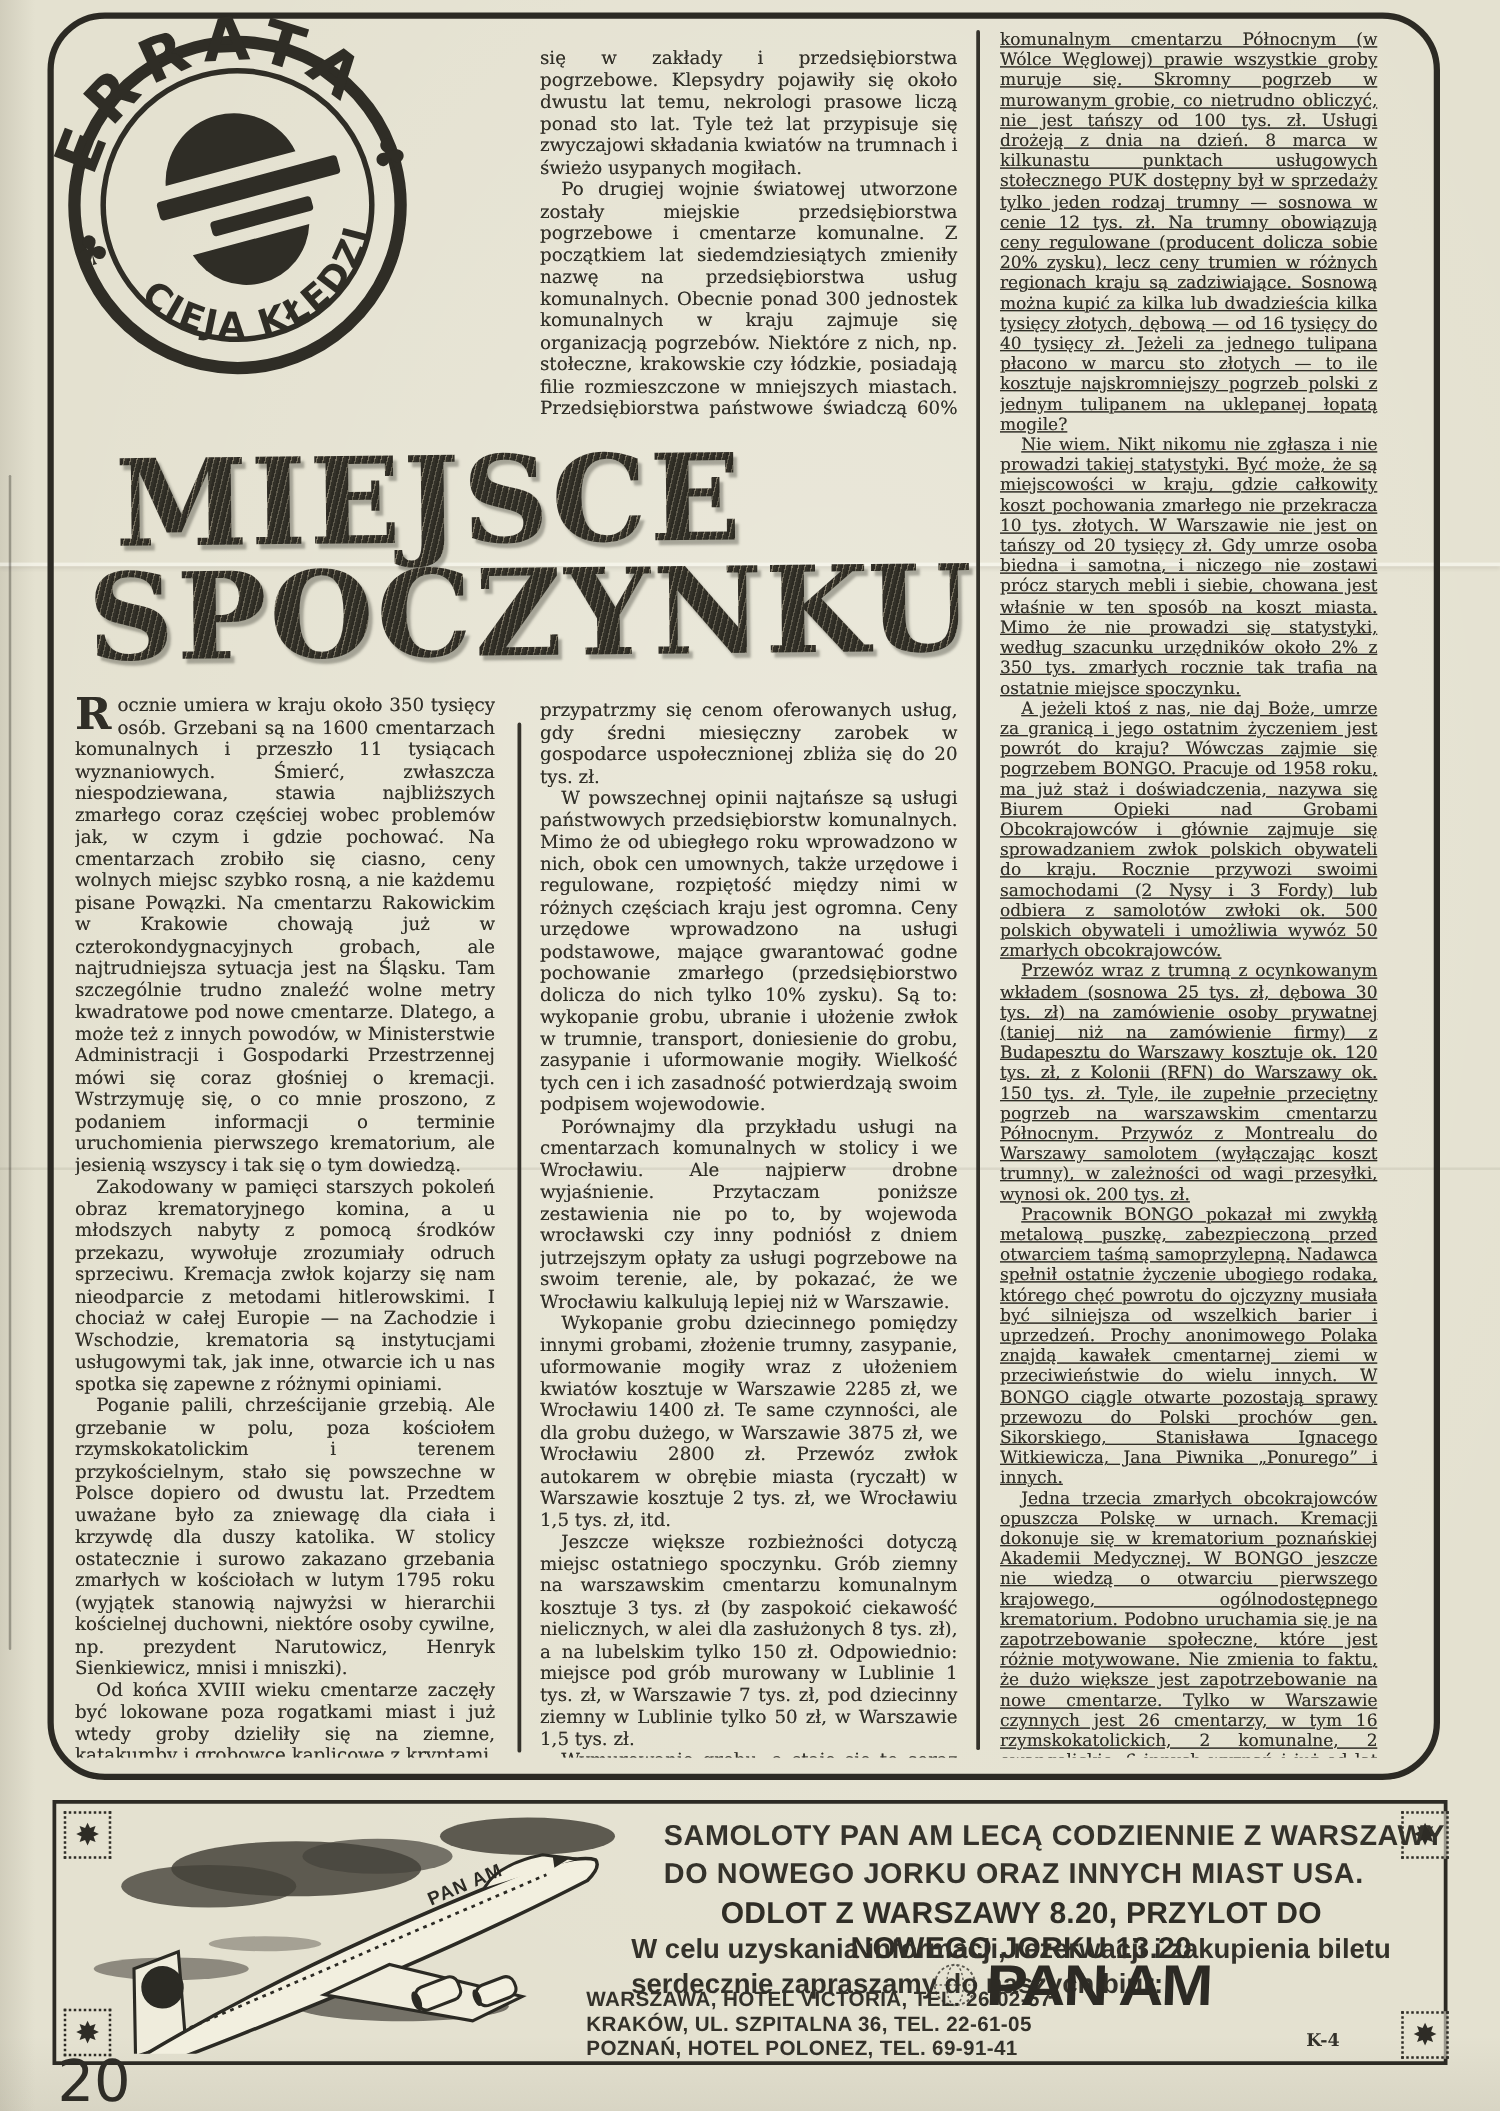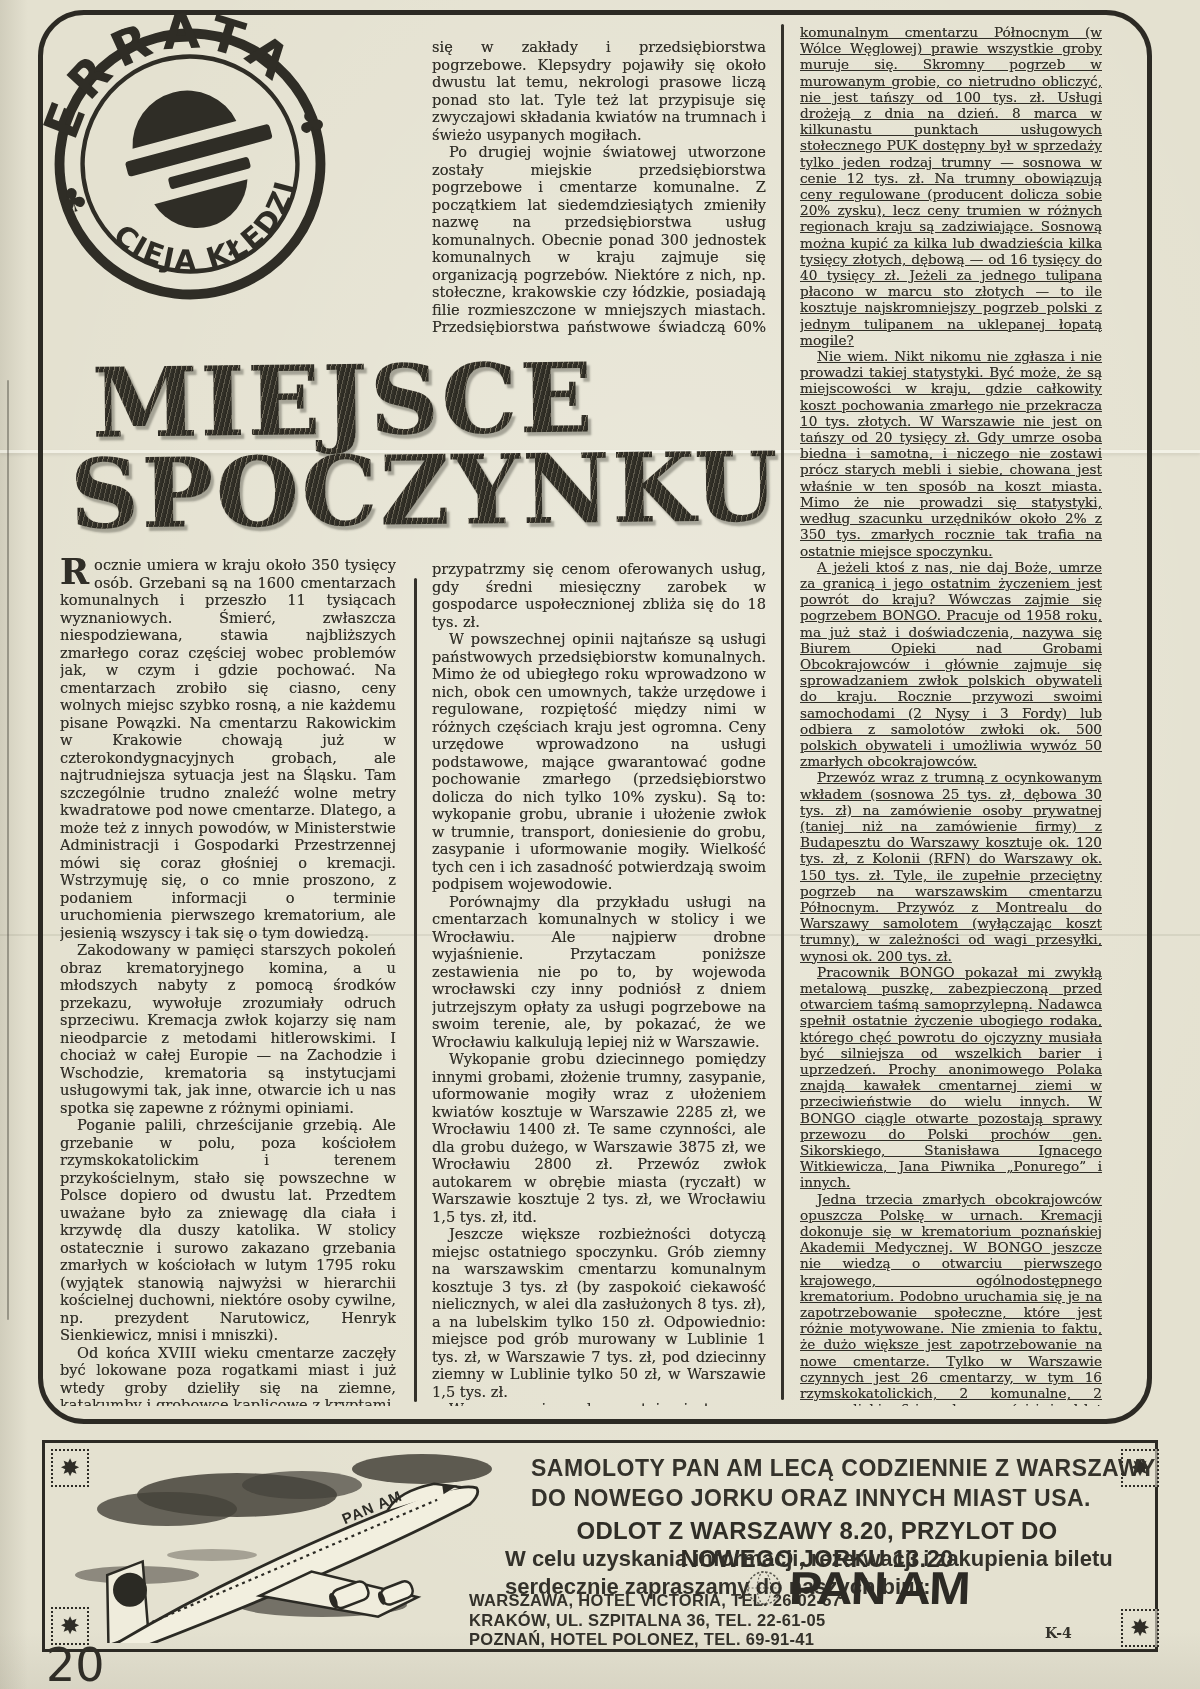--- a/index.html
+++ b/index.html
@@ -121,21 +121,21 @@
   </div>
 
   <div class="col c-main col1">
     <p><span class="dropcap">R</span><span>ocznie umiera w kraju około 350 tysięcy osób. Grzebani są na 1600 cmentarzach komunalnych i przeszło 11 tysiącach wyznaniowych. Śmierć, zwłaszcza niespodziewana, stawia najbliższych zmarłego coraz częściej wobec problemów jak, w czym i gdzie pochować. Na cmentarzach zrobiło się ciasno, ceny wolnych miejsc szybko rosną, a nie każdemu pisane Powązki. Na cmentarzu Rakowickim w Krakowie chowają już w czterokondygnacyjnych grobach, ale najtrudniejsza sytuacja jest na Śląsku. Tam szczególnie trudno znaleźć wolne metry kwadratowe pod nowe cmentarze. Dlatego, a może też z innych powodów, w Ministerstwie Administracji i Gospodarki Przestrzennej mówi się coraz głośniej o kremacji. Wstrzymuję się, o co mnie proszono, z podaniem informacji o terminie uruchomienia pierwszego krematorium, ale jesienią wszyscy i tak się o tym dowiedzą.</span></p>
     <p class="ind">Zakodowany w pamięci starszych pokoleń obraz krematoryjnego komina, a u młodszych nabyty z pomocą środków przekazu, wywołuje zrozumiały odruch sprzeciwu. Kremacja zwłok kojarzy się nam nieodparcie z metodami hitlerowskimi. I chociaż w całej Europie — na Zachodzie i Wschodzie, krematoria są instytucjami usługowymi tak, jak inne, otwarcie ich u nas spotka się zapewne z różnymi opiniami.</p>
     <p class="ind">Poganie palili, chrześcijanie grzebią. Ale grzebanie w polu, poza kościołem rzymskokatolickim i terenem przykościelnym, stało się powszechne w Polsce dopiero od dwustu lat. Przedtem uważane było za zniewagę dla ciała i krzywdę dla duszy katolika. W stolicy ostatecznie i surowo zakazano grzebania zmarłych w kościołach w lutym 1795 roku (wyjątek stanowią najwyżsi w hierarchii kościelnej duchowni, niektóre osoby cywilne, np. prezydent Narutowicz, Henryk Sienkiewicz, mnisi i mniszki).</p>
     <p class="ind">Od końca XVIII wieku cmentarze zaczęły być lokowane poza rogatkami miast i już wtedy groby dzieliły się na ziemne, katakumby i grobowce kaplicowe z kryptami. Odległość dzieląca je od kościołów stworzyła instytucję karawanów, zwanych wówczas wozami śmiertelnymi, która z czasem rozrosła</p>
   </div>
 
   <div class="col c-main col2">
-    <p>przypatrzmy się cenom oferowanych usług, gdy średni miesięczny zarobek w gospodarce uspołecznionej zbliża się do 18 tys. zł.</p>
+    <p>przypatrzmy się cenom oferowanych usług, gdy średni miesięczny zarobek w gospodarce uspołecznionej zbliża się do 20 tys. zł.</p>
     <p class="ind">W powszechnej opinii najtańsze są usługi państwowych przedsiębiorstw komunalnych. Mimo że od ubiegłego roku wprowadzono w nich, obok cen umownych, także urzędowe i regulowane, rozpiętość między nimi w różnych częściach kraju jest ogromna. Ceny urzędowe wprowadzono na usługi podstawowe, mające gwarantować godne pochowanie zmarłego (przedsiębiorstwo dolicza do nich tylko 10% zysku). Są to: wykopanie grobu, ubranie i ułożenie zwłok w trumnie, transport, doniesienie do grobu, zasypanie i uformowanie mogiły. Wielkość tych cen i ich zasadność potwierdzają swoim podpisem wojewodowie.</p>
     <p class="ind">Porównajmy dla przykładu usługi na cmentarzach komunalnych w stolicy i we Wrocławiu. Ale najpierw drobne wyjaśnienie. Przytaczam poniższe zestawienia nie po to, by wojewoda wrocławski czy inny podniósł z dniem jutrzejszym opłaty za usługi pogrzebowe na swoim terenie, ale, by pokazać, że we Wrocławiu kalkulują lepiej niż w Warszawie.</p>
     <p class="ind">Wykopanie grobu dziecinnego pomiędzy innymi grobami, złożenie trumny, zasypanie, uformowanie mogiły wraz z ułożeniem kwiatów kosztuje w Warszawie 2285 zł, we Wrocławiu 1400 zł. Te same czynności, ale dla grobu dużego, w Warszawie 3875 zł, we Wrocławiu 2800 zł. Przewóz zwłok autokarem w obrębie miasta (ryczałt) w Warszawie kosztuje 2 tys. zł, we Wrocławiu 1,5 tys. zł, itd.</p>
     <p class="ind">Jeszcze większe rozbieżności dotyczą miejsc ostatniego spoczynku. Grób ziemny na warszawskim cmentarzu komunalnym kosztuje 3 tys. zł (by zaspokoić ciekawość nielicznych, w alei dla zasłużonych 8 tys. zł), a na lubelskim tylko 150 zł. Odpowiednio: miejsce pod grób murowany w Lublinie 1 tys. zł, w Warszawie 7 tys. zł, pod dziecinny ziemny w Lublinie tylko 50 zł, w Warszawie 1,5 tys. zł.</p>
     <p class="ind">Wymurowanie grobu, a staje się to coraz powszechniejsze na cmentarzach, w stolicy kosztuje od 40—65 tys. zł, w zależności od materiału i wykonawcy. Na warszawskim</p>
   </div>
 
   <div class="col c-right col3">
     <p>komunalnym cmentarzu Północnym (w Wólce Węglowej) prawie wszystkie groby muruje się. Skromny pogrzeb w murowanym grobie, co nietrudno obliczyć, nie jest tańszy od 100 tys. zł. Usługi drożeją z dnia na dzień. 8 marca w kilkunastu punktach usługowych stołecznego PUK dostępny był w sprzedaży tylko jeden rodzaj trumny — sosnowa w cenie 12 tys. zł. Na trumny obowiązują ceny regulowane (producent dolicza sobie 20% zysku), lecz ceny trumien w różnych regionach kraju są zadziwiające. Sosnową można kupić za kilka lub dwadzieścia kilka tysięcy złotych, dębową — od 16 tysięcy do 40 tysięcy zł. Jeżeli za jednego tulipana płacono w marcu sto złotych — to ile kosztuje najskromniejszy pogrzeb polski z jednym tulipanem na uklepanej łopatą mogile?</p>
     <p class="ind">Nie wiem. Nikt nikomu nie zgłasza i nie prowadzi takiej statystyki. Być może, że są miejscowości w kraju, gdzie całkowity koszt pochowania zmarłego nie przekracza 10 tys. złotych. W Warszawie nie jest on tańszy od 20 tysięcy zł. Gdy umrze osoba biedna i samotna, i niczego nie zostawi prócz starych mebli i siebie, chowana jest właśnie w ten sposób na koszt miasta. Mimo że nie prowadzi się statystyki, według szacunku urzędników około 2% z 350 tys. zmarłych rocznie tak trafia na ostatnie miejsce spoczynku.</p>

